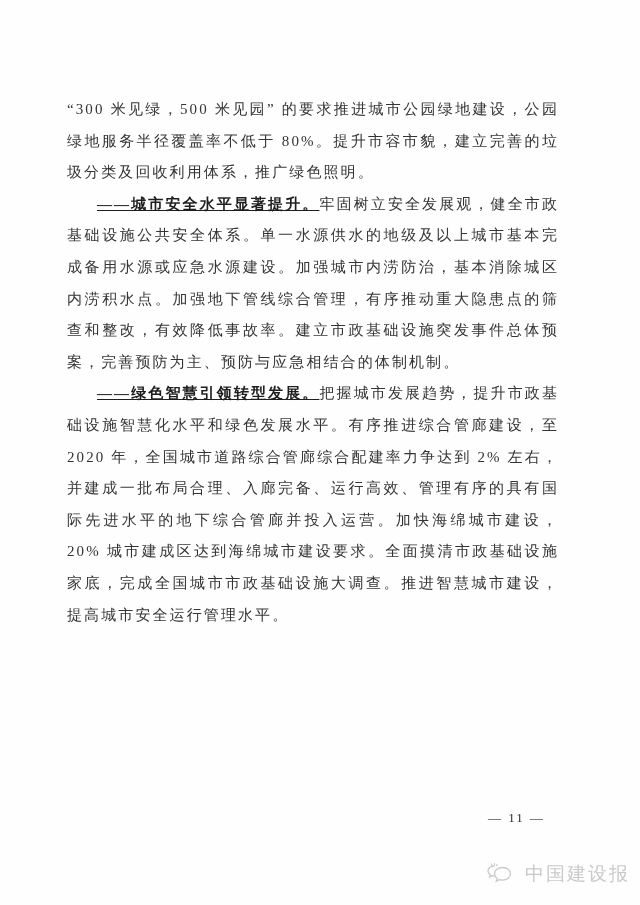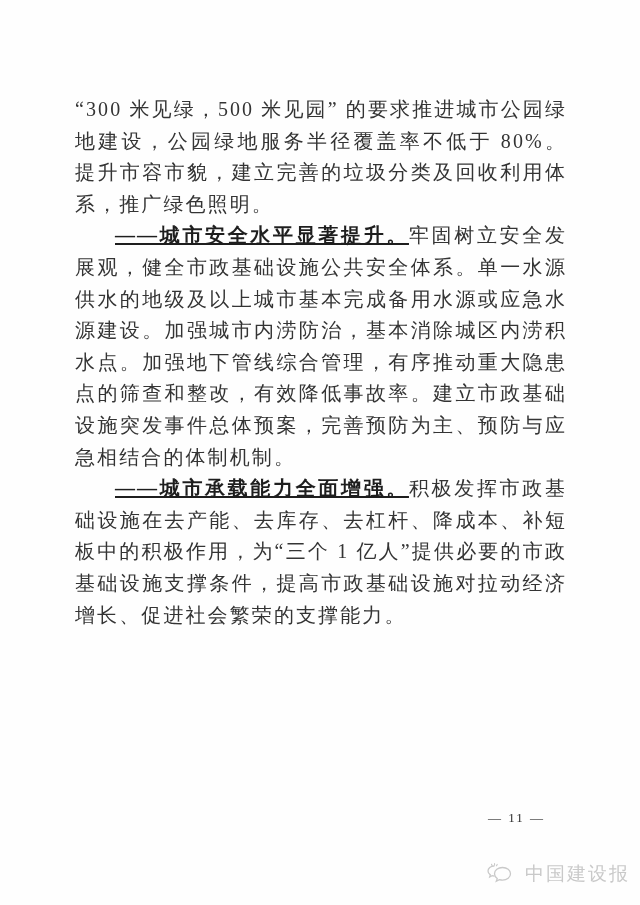--- a/index.html
+++ b/index.html
@@ -10,25 +10,25 @@
   .page {
     position: relative;
     width: 640px;
     height: 905px;
     background: #fefefe;
     overflow: hidden;
     font-family: "Liberation Serif", "DejaVu Serif", serif;
   }
   .content {
     position: absolute;
-    left: 75px;
+    left: 67px;
     top: 94px;
     width: 492px;
     color: #343434;
-    font-size: 20px;
+    font-size: 15px;
     line-height: 31.6px;
     letter-spacing: 2.1px;
     text-align: justify;
     text-justify: inter-ideograph;
   }
   .content p {
     margin: 0;
     padding: 0;
   }
   .content p.indent {
@@ -70,22 +70,22 @@
 </head>
 <body>
 
 <div class="page">
 
   <div class="content">
     <p><span>“300 米见绿，500 米见园” 的要求推进城市公园绿地建设，公园绿地服务半径覆盖率不低于 80%。提升市容市貌，建立完善的垃圾分类及回收利用体系，推广绿色照明。</span></p>
 
     <p class="indent"><span class="lead">——城市安全水平显著提升。</span><span>牢固树立安全发展观，健全市政基础设施公共安全体系。单一水源供水的地级及以上城市基本完成备用水源或应急水源建设。加强城市内涝防治，基本消除城区内涝积水点。加强地下管线综合管理，有序推动重大隐患点的筛查和整改，有效降低事故率。建立市政基础设施突发事件总体预案，完善预防为主、预防与应急相结合的体制机制。</span></p>
 
+    <p class="indent"><span class="lead">——绿色智慧引领转型发展。</span><span>把握城市发展趋势，提升市政基础设施智慧化水平和绿色发展水平。有序推进综合管廊建设，至 2020 年，全国城市道路综合管廊综合配建率力争达到 2% 左右，并建成一批布局合理、入廊完备、运行高效、管理有序的具有国际先进水平的地下综合管廊并投入运营。加快海绵城市建设，20% 城市建成区达到海绵城市建设要求。全面摸清市政基础设施家底，完成全国城市市政基础设施大调查。推进智慧城市建设，提高城市安全运行管理水平。</span></p>
 
-    <p class="indent"><span class="lead">——城市承载能力全面增强。</span><span>积极发挥市政基础设施在去产能、去库存、去杠杆、降成本、补短板中的积极作用，为“三个 1 亿人”提供必要的市政基础设施支撑条件，提高市政基础设施对拉动经济增长、促进社会繁荣的支撑能力。</span></p>
   </div>
 
   <div class="page-number">— 11 —</div>
 
   <div class="footer-watermark">
     <span class="logo">
       <svg width="30" height="24" viewBox="0 0 30 24" fill="none" xmlns="http://www.w3.org/2000/svg">
 
         <path d="M10 4 C6.7 4 4 6.2 4 9 C4 10.6 4.9 12 6.3 12.9 L5.7 15 L8.1 13.7 C8.7 13.9 9.3 14 10 14" stroke="#c9c9c9" stroke-width="1.3" fill="none" stroke-linecap="round"></path>
         <path d="M7.5 2.2 L8.1 3.6 M10.5 1.6 L10.6 3.1 M13.2 2.4 L12.5 3.8" stroke="#c9c9c9" stroke-width="1.1" stroke-linecap="round"></path>

